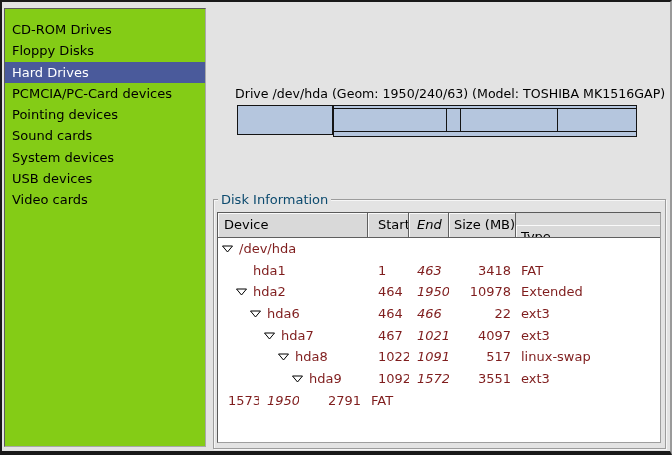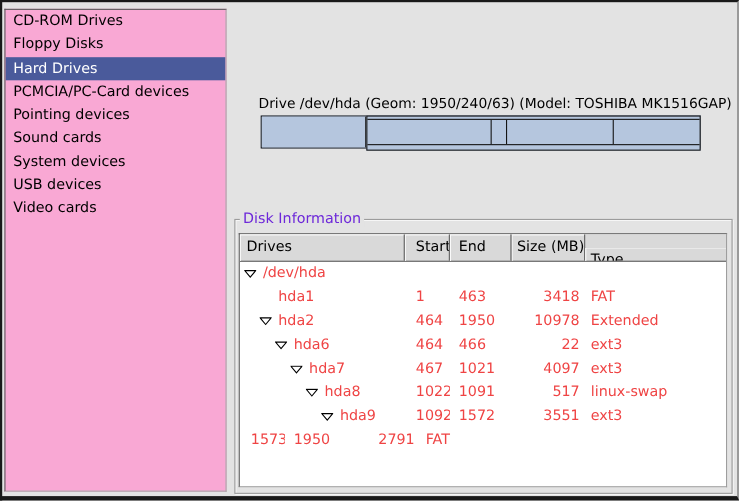--- a/index.html
+++ b/index.html
@@ -15,24 +15,24 @@
     border-left:2px solid #191919;
     border-bottom:4px solid #191919;
     border-right:2px solid #9a9a9a;
     overflow:hidden;
   }
   .window > * { position:absolute; }
 
   
   .sidebar {
     left:2px; top:6px; width:202px; height:439px; box-sizing:border-box;
-    background:#f9a8d4;
+    background:#84cc16;
     border:1px solid;
     border-color:#5a5a5a #a8a8a8 #a8a8a8 #5a5a5a;
-    padding-top:0;
+    padding-top:10px;
     overflow:hidden;
   }
   .sb-item {
     height:21.3px; line-height:21.3px;
     padding-left:7px; font-size:13px; color:#000;
     white-space:nowrap; cursor:default;
   }
   .sb-item.selected {
     background:var(--selection-bg,#4a5a9b);
     color:var(--selection-text,#ffffff);
@@ -68,21 +68,21 @@
 
   
   .frame {
     left:211px; top:197px; width:453px; height:250px; box-sizing:border-box;
     border:1px solid #9c9c9c;
     box-shadow:1px 1px 0 #f6f6f6, inset 1px 1px 0 #f6f6f6;
   }
   .frame-label {
     position:absolute; left:4px; top:-8px;
     background:var(--window-bg,#e3e3e3);
-    padding:0 3px; font-size:13px; line-height:15px; color:#6d28d9;
+    padding:0 3px; font-size:13px; line-height:15px; color:#0c4a6e;
     white-space:nowrap;
   }
 
   
   .disk-table {
     position:absolute; left:3px; top:12px; width:444px; height:231px; box-sizing:border-box;
     background:#ffffff;
     border:1px solid;
     border-color:#5a5a5a #9e9e9e #9e9e9e #5a5a5a;
     overflow:hidden;
@@ -92,27 +92,27 @@
     border-bottom:1px solid #5f5f5f;
     background:var(--header-bg,#d9d9d9);
   }
   .th {
     box-sizing:border-box; border-right:1px solid #5f5f5f;
     box-shadow:inset 1px 1px 0 #fafafa;
     line-height:23px; font-size:13px; color:#000;
     white-space:nowrap; overflow:hidden; cursor:default;
   }
   .th:last-child { border-right:none; }
-  .cw0 { width:150px; } .cw1 { width:41px; } .cw2 { width:56px; }
+  .cw0 { width:150px; } .cw1 { width:41px; } .cw2 { width:40px;font-style:italic; }
   .cw3 { width:67px; }  .cw4 { flex:1; }
   .th.cw0 { padding-left:6px; }  .th.cw1 { padding-left:10px; }
   .th.cw2 { padding-left:8px; }  .th.cw3 { padding-left:5px; }
   .th.cw4 { padding-left:5px;margin-top:12px; }
 
-  .trow { display:flex; height:21.7px; line-height:21.7px; font-size:13px; color:#ef4444; }
+  .trow { display:flex; height:21.7px; line-height:21.7px; font-size:13px; color:#7f1d1d; }
   .td { box-sizing:border-box; white-space:nowrap; overflow:hidden; }
   .td.cw0 { display:flex; align-items:center; }
   .td.cw1 { padding-left:10px; }
   .td.cw2 { padding-left:8px; }
   .td.cw3 { text-align:right; padding-right:5px; }
   .td.cw4 { padding-left:5px; }
   .indent { flex:none; height:1px; }
   .expander { flex:none; width:11px; margin-right:6px; display:flex; align-items:center; }
   .expander svg { display:block; }
   .expander.hidden { visibility:hidden; }
@@ -164,21 +164,21 @@
           <div class="bar-seg-logical" style="width: 25.8%;"></div>
         </div>
     </div>
   </div>
 
   <div class="frame">
     <span class="frame-label">Disk Information</span>
     <div class="disk-table">
       <div class="thead">
           <div class="th cw0">
-    <span>Drives</span>
+    <span>Device</span>
   </div>
           <div class="th cw1">
     <span>Start</span>
   </div>
           <div class="th cw2">
     <span>End</span>
   </div>
           <div class="th cw3">
     <span>Size (MB)</span>
   </div>

